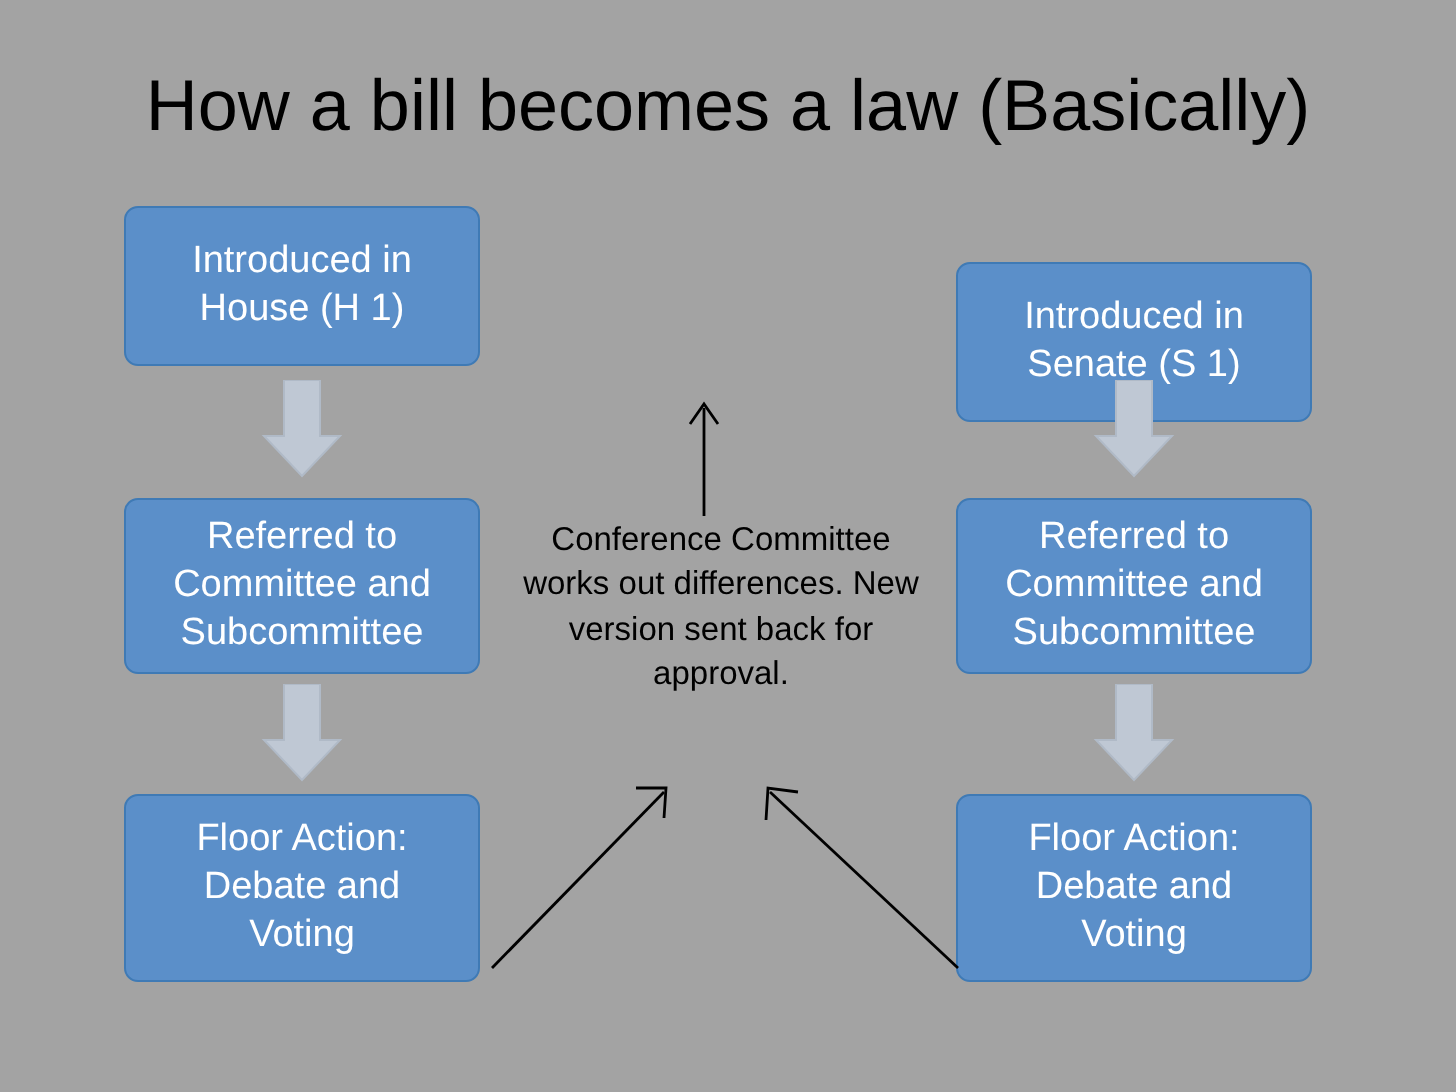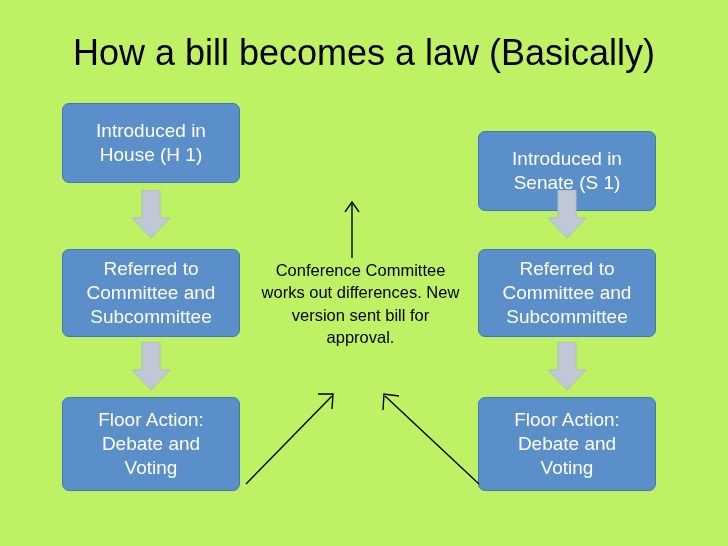--- a/index.html
+++ b/index.html
@@ -4,21 +4,21 @@
 <style>
   html, body {
     margin: 0;
     padding: 0;
     background: #ffffff;
   }
   #slide {
     position: relative;
     width: 728px;
     height: 546px;
-    background: #bef264;
+    background: #a3a3a3;
     overflow: hidden;
     font-family: "Liberation Sans", sans-serif;
   }
   #title {
     position: absolute;
     left: 0px;
     top: 34px;
     width: 728px;
     text-align: center;
     font-size: 36px;
@@ -97,21 +97,21 @@
 
   <div class="arrow-down" style="left:546px; top:342px; width:42px; height:50px;">
     <svg width="42" height="50" viewBox="0 0 42 50">
       <polygon points="12,0 30,0 30,28 40,28 21,48 2,28 12,28" fill="#bfc8d4" stroke="#b0bac7" stroke-width="1"></polygon>
     </svg>
   </div>
 
   <div class="box" style="left:478px; top:397px; width:178px; height:94px;">Floor Action: Debate and Voting</div>
 
 
-  <div class="note" style="left:258px; top:259px; width:205px;">Conference Committee works out differences. New version sent bill for approval.</div>
+  <div class="note" style="left:258px; top:259px; width:205px;">Conference Committee works out differences. New version sent back for approval.</div>
 
   <div class="thin-line" style="left:340px; top:196px; width:24px; height:62px;">
     <svg width="24" height="62" viewBox="0 0 24 62">
       <line x1="12" y1="62" x2="12" y2="8" stroke="#000000" stroke-width="1.4"></line>
       <polyline points="5,16 12,6 19,16" fill="none" stroke="#000000" stroke-width="1.4"></polyline>
     </svg>
   </div>
 
   <div class="thin-line" style="left:240px; top:388px; width:100px; height:100px;">
     <svg width="100" height="100" viewBox="0 0 100 100">

